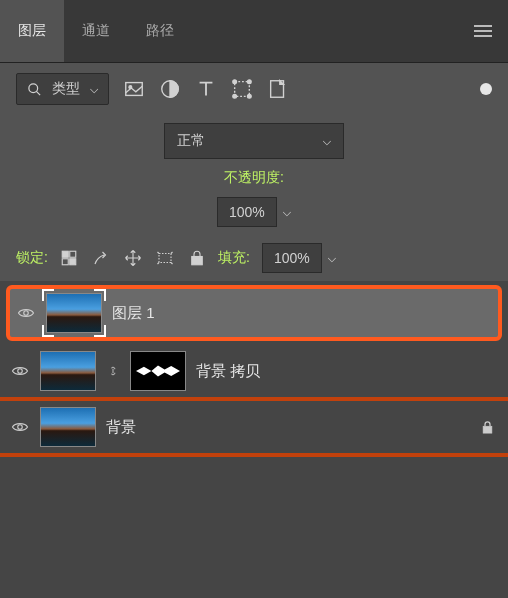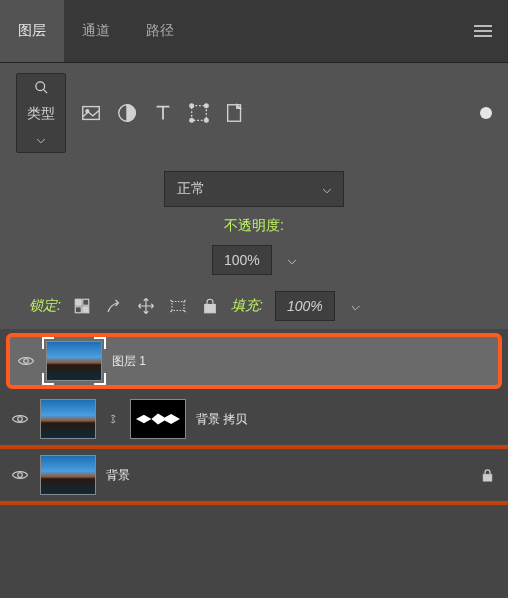--- a/index.html
+++ b/index.html
@@ -6,50 +6,50 @@
 body { background: #535353; width: 508px; height: 598px; color: #d1d1d1; font-size: 14px; }
 .panel { display: flex; flex-direction: column; height: 100%; }
 .tabs { display: flex; background: #383838; border-bottom: 1px solid #222; align-items: center; }
 .tab { padding: 22px 18px; color: #aaa; cursor: pointer; }
 .tab.active { background: #535353; color: #e6e6e6; }
 .menu-btn { margin-left: auto; padding: 10px 16px; cursor: pointer; }
 .menu-lines { width: 18px; height: 2px; background: #bbb; position: relative; }
 .menu-lines::before, .menu-lines::after { content: ""; position: absolute; width: 18px; height: 2px; background: #bbb; left: 0; }
 .menu-lines::before { top: -5px; } .menu-lines::after { top: 5px; }
 .row { display: flex; align-items: center; padding: 10px 16px; gap: 14px; }
-.filter-dd { display: flex; align-items: center; gap: 10px; background: #3f3f3f; border: 1px solid #2a2a2a; padding: 6px 10px; border-radius: 2px; cursor: pointer; flex-direction: column; }
+.filter-dd { display: flex; align-items: center; gap: 10px; background: #3f3f3f; border: 1px solid #2a2a2a; padding: 6px 10px; border-radius: 2px; cursor: pointer; }
 .search-icon { width: 15px; height: 15px; }
 .chevron { font-size: 11px; color: #ccc; }
 .icon-btn { width: 22px; height: 22px; display: flex; align-items: center; justify-content: center; cursor: pointer; }
 .icon-btn svg { stroke: #d1d1d1; fill: none; stroke-width: 1.5; }
 .blend-row { padding: 8px 16px; display: flex; align-items: center; gap: 10px; flex-direction: column; }
 .blend-dd { display: flex; align-items: center; justify-content: space-between; background: #3f3f3f; border: 1px solid #2a2a2a; padding: 8px 12px; width: 180px; cursor: pointer; }
 .label { color: #bef264; }
-.val-box { display: flex; align-items: center; gap: 16px; }
+.val-box { display: flex; align-items: center; gap: 6px; }
 .val-input { background: #3f3f3f; border: 1px solid #2a2a2a; padding: 6px 8px; width: 60px; color: #d1d1d1; text-align: center; }
-.lock-row { padding: 8px 29px; display: flex; align-items: center; gap: 12px; font-style: italic; }
+.lock-row { padding: 8px 16px; display: flex; align-items: center; gap: 12px; }
 .lock-icons { display: flex; gap: 14px; align-items: center; }
 .lock-icons svg { width: 18px; height: 18px; stroke: #d1d1d1; fill: none; stroke-width: 1.5; }
 .layers-list { flex: 1; background: #454545; overflow-y: auto; }
 .layer { display: flex; align-items: center; padding: 6px 10px; gap: 10px; border-bottom: 4px solid #c2410c; }
 .layer.selected { background: #6a6a6a; border: 4px solid #ff5a1f; border-radius: 6px; margin: 4px 6px; padding: 4px 6px; }
 .eye { width: 20px; display: flex; justify-content: center; cursor: pointer; }
 .eye svg { width: 18px; height: 18px; stroke: #ccc; fill: none; stroke-width: 1.5; }
 .thumb-wrap { position: relative; }
 .thumb { width: 56px; height: 40px; background: linear-gradient(180deg, #1d6fb3 0%, #4a9fe0 40%, #8b5a3c 55%, #2a1810 60%, #0d2a3a 100%); border: 1px solid #888; }
 .thumb-corners::before, .thumb-corners::after { content: ""; position: absolute; width: 10px; height: 10px; border: 2px solid #fff; }
 .thumb-corners::before { top: -4px; left: -4px; border-right: none; border-bottom: none; }
 .thumb-corners::after { bottom: -4px; right: -4px; border-left: none; border-top: none; }
 .thumb-corners span::before, .thumb-corners span::after { content: ""; position: absolute; width: 10px; height: 10px; border: 2px solid #fff; }
 .thumb-corners span::before { top: -4px; right: -4px; border-left: none; border-bottom: none; }
 .thumb-corners span::after { bottom: -4px; left: -4px; border-right: none; border-top: none; }
 .link-icon { width: 14px; }
 .mask { width: 56px; height: 40px; background: #000; border: 1px solid #888; display: flex; align-items: center; justify-content: center; }
 .mask-shape { width: 44px; height: 14px; background: #fff; clip-path: polygon(0 50%, 18% 20%, 35% 50%, 50% 10%, 65% 40%, 80% 15%, 100% 50%, 80% 85%, 65% 60%, 50% 90%, 35% 50%, 18% 80%); }
-.layer-name { flex: 1; color: #e6e6e6; font-size: 12px; }
+.layer-name { flex: 1; color: #e6e6e6; font-size: 15px; }
 .lock-badge { width: 22px; height: 22px; display: flex; align-items: center; justify-content: center; }
 .lock-badge svg { width: 15px; height: 15px; stroke: #ccc; fill: #ccc; }
 .dot-indicator { width: 12px; height: 12px; border-radius: 50%; background: #e6e6e6; margin-left: auto; }
 </style>
 </head>
 <body>
 
 <div class="panel">
   <div class="tabs">
     <div class="tab active">图层</div>

